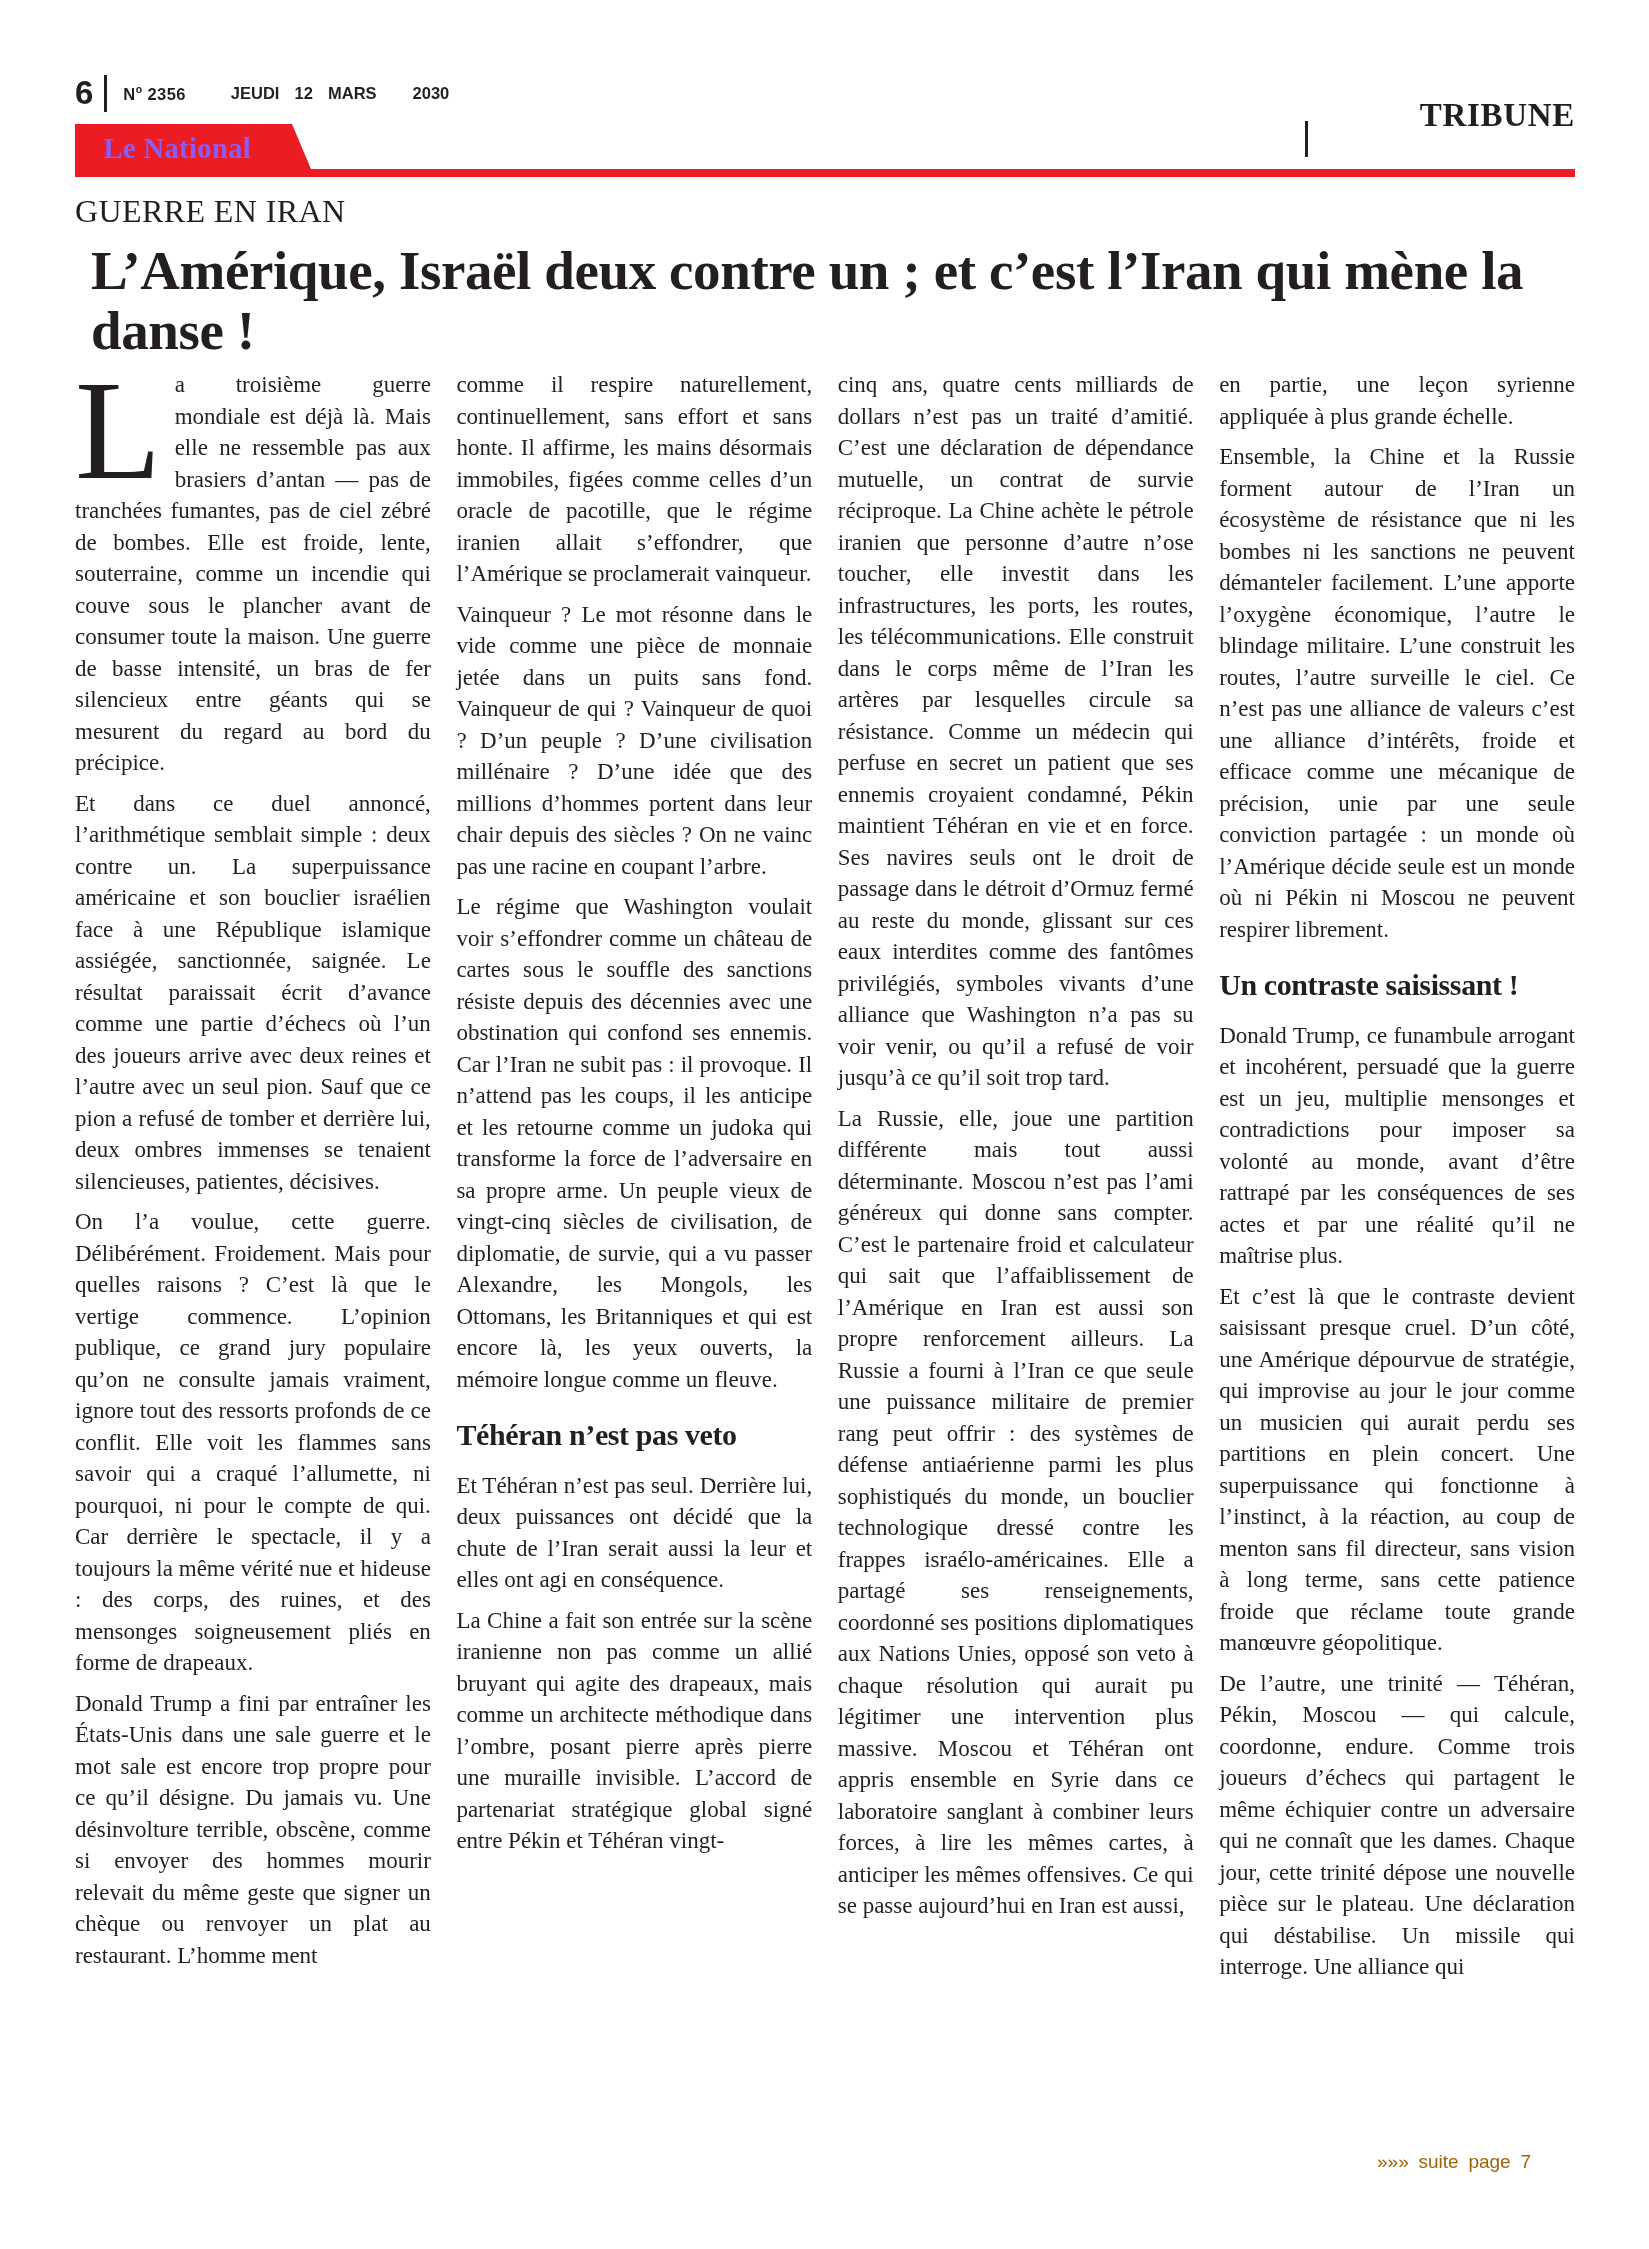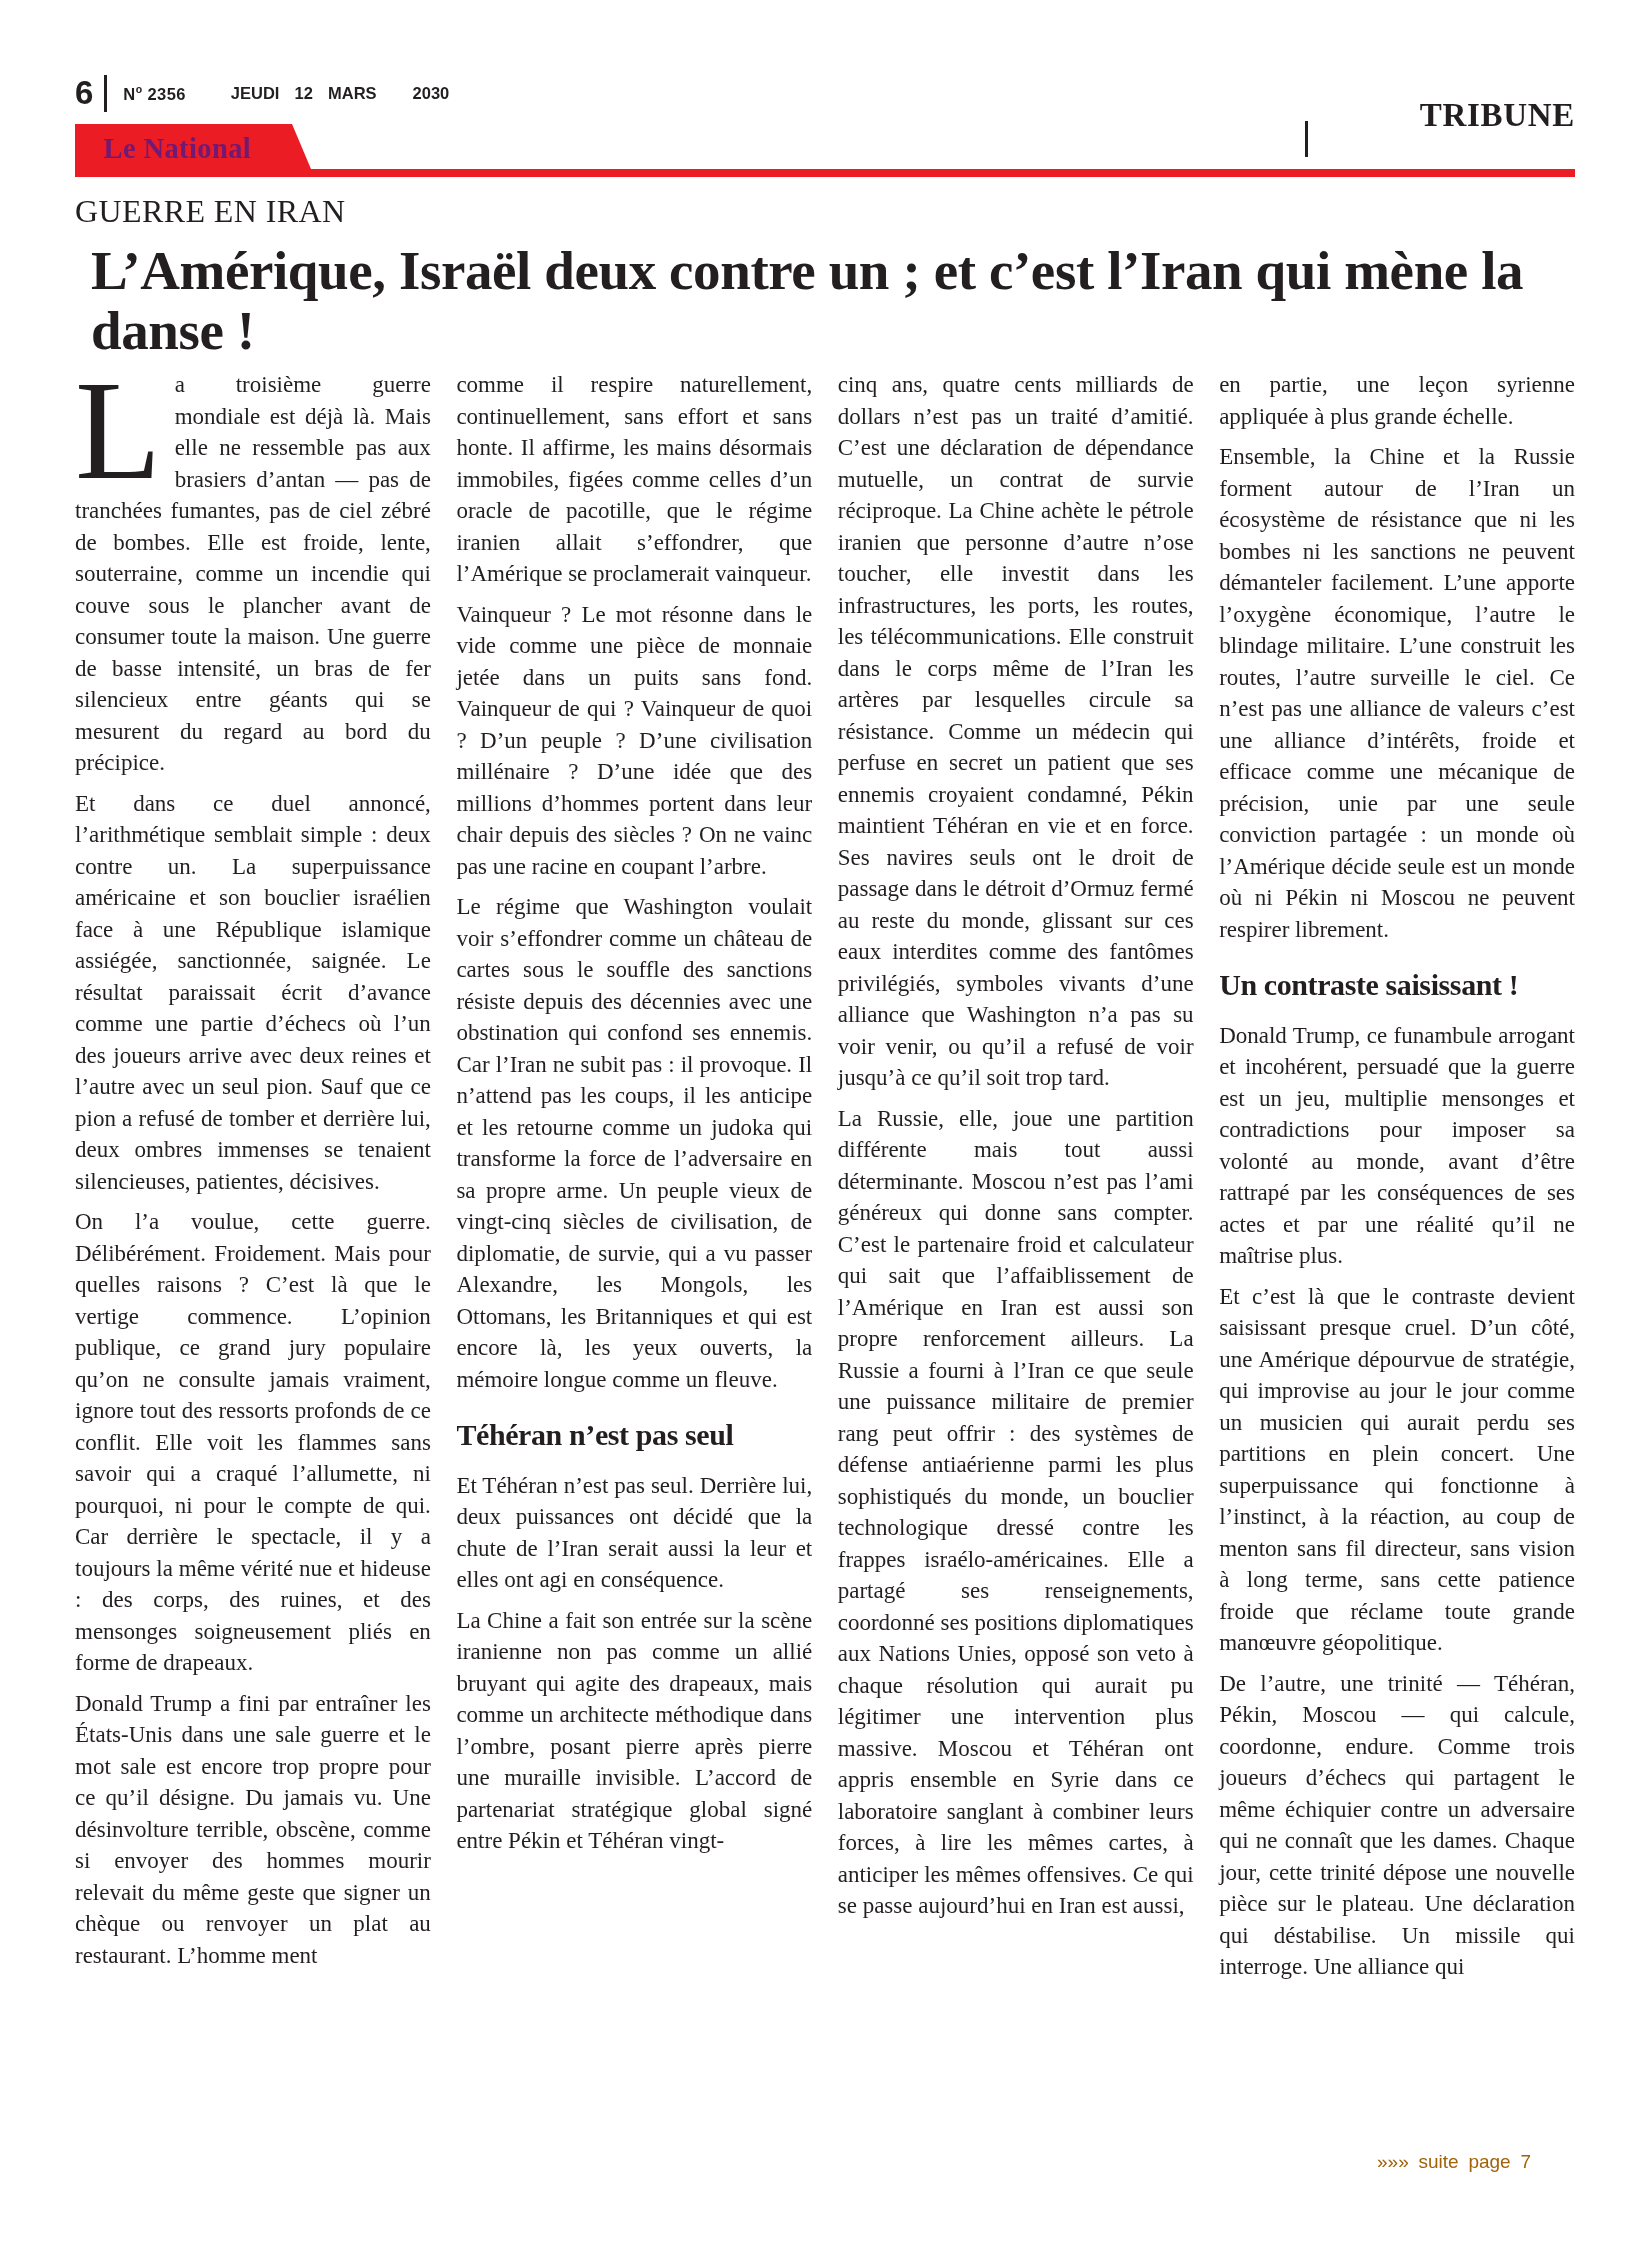--- a/index.html
+++ b/index.html
@@ -6,21 +6,21 @@
   body { width:1650px; height:2250px; position:relative; overflow:hidden; color:#231f20; }
   .topline { position:absolute; left:75px; top:75px; height:37px; display:flex; align-items:center; font-family:"Liberation Sans", sans-serif; font-weight:bold; }
   .pagenum { font-size:33px; font-weight:bold; padding-right:10.5px; border-right:3px solid #231f20; line-height:36px; height:37px; }
   .issue { font-size:16.5px; margin-left:16.5px; letter-spacing:0.4px; }
   .issue sup { font-size:10.5px; }
   .datebits { font-size:16.5px; margin-left:45px; word-spacing:10.5px; }
   .year { font-size:16.5px; margin-left:36px; }
   .band { position:absolute; left:75px; top:124px; width:1500px; height:52px; }
   .band-tab { position:absolute; left:0; top:0; height:52px; width:236px; background:#ec1c24; clip-path:polygon(0 0, 217px 0, 236px 45px, 236px 52px, 0 52px); }
   .band-line { position:absolute; left:0; top:45px; width:1500px; height:7.5px; background:#ec1c24; }
-  .band-label { position:absolute; left:28.5px; top:9px; color:#701a75; font-family:"Liberation Serif", serif; font-weight:bold; font-size:28.5px; letter-spacing:0.4px;text-align:center; }
+  .band-label { position:absolute; left:28.5px; top:9px; color:#8b5cf6; font-family:"Liberation Serif", serif; font-weight:bold; font-size:28.5px; letter-spacing:0.4px;text-align:center; }
   .section-sep { position:absolute; left:1305px; top:121px; width:3px; height:36px; background:#231f20; }
   .section { position:absolute; right:75px; top:97px; font-family:"Liberation Serif", serif; font-weight:bold; font-size:33px; letter-spacing:0.7px; }
   .kicker { position:absolute; left:75px; top:193px; font-family:"Liberation Serif", serif; font-size:32px; letter-spacing:0.4px; }
   .headline { position:absolute; left:75px; top:225px; width:1515px; font-family:"Liberation Serif", serif; font-weight:bold; font-size:55px; line-height:60px; letter-spacing:-0.4px; margin:16px; }
   .cols { position:absolute; left:75px; top:369px; width:1500px; height:1800px; display:flex; gap:25.5px; }
   .col { width:356px; font-family:"Liberation Serif", serif; font-size:23px; line-height:31.5px; text-align:justify; hyphens:none; }
   .col p { margin:0 0 9px 0; }
   .dropcap { float:left; font-family:"Liberation Serif", serif; font-size:141px; line-height:112px; margin:4.5px 13.5px 0 0; padding-top:0; }
   .subhead { font-family:"Liberation Serif", serif; font-weight:bold; font-size:30px; line-height:34px; margin:22.5px 0 18px 0; letter-spacing:-0.4px; }
   .suite { position:absolute; left:1377px; top:2151px; font-family:"Liberation Sans", sans-serif; font-size:19px; color:#a16207; word-spacing:4.5px; }
@@ -51,21 +51,21 @@
   <div class="col">
     <p><span class="dropcap">L</span><span>a troisième guerre mondiale est déjà là. Mais elle ne ressemble pas aux brasiers d’antan — pas de tranchées fumantes, pas de ciel zébré de bombes. Elle est froide, lente, souterraine, comme un incendie qui couve sous le plancher avant de consumer toute la maison. Une guerre de basse intensité, un bras de fer silencieux entre géants qui se mesurent du regard au bord du précipice.</span></p>
     <p>Et dans ce duel annoncé, l’arithmétique semblait simple : deux contre un. La superpuissance américaine et son bouclier israélien face à une République islamique assiégée, sanctionnée, saignée. Le résultat paraissait écrit d’avance comme une partie d’échecs où l’un des joueurs arrive avec deux reines et l’autre avec un seul pion. Sauf que ce pion a refusé de tomber et derrière lui, deux ombres immenses se tenaient silencieuses, patientes, décisives.</p>
     <p>On l’a voulue, cette guerre. Délibérément. Froidement. Mais pour quelles raisons ? C’est là que le vertige commence. L’opinion publique, ce grand jury populaire qu’on ne consulte jamais vraiment, ignore tout des ressorts profonds de ce conflit. Elle voit les flammes sans savoir qui a craqué l’allumette, ni pourquoi, ni pour le compte de qui. Car derrière le spectacle, il y a toujours la même vérité nue et hideuse : des corps, des ruines, et des mensonges soigneusement pliés en forme de drapeaux.</p>
     <p>Donald Trump a fini par entraîner les États-Unis dans une sale guerre et le mot sale est encore trop propre pour ce qu’il désigne. Du jamais vu. Une désinvolture terrible, obscène, comme si envoyer des hommes mourir relevait du même geste que signer un chèque ou renvoyer un plat au restaurant. L’homme ment</p>
   </div>
   <div class="col">
     <p>comme il respire naturellement, continuellement, sans effort et sans honte. Il affirme, les mains désormais immobiles, figées comme celles d’un oracle de pacotille, que le régime iranien allait s’effondrer, que l’Amérique se proclamerait vainqueur.</p>
     <p>Vainqueur ? Le mot résonne dans le vide comme une pièce de monnaie jetée dans un puits sans fond. Vainqueur de qui ? Vainqueur de quoi ? D’un peuple ? D’une civilisation millénaire ? D’une idée que des millions d’hommes portent dans leur chair depuis des siècles ? On ne vainc pas une racine en coupant l’arbre.</p>
     <p>Le régime que Washington voulait voir s’effondrer comme un château de cartes sous le souffle des sanctions résiste depuis des décennies avec une obstination qui confond ses ennemis. Car l’Iran ne subit pas : il provoque. Il n’attend pas les coups, il les anticipe et les retourne comme un judoka qui transforme la force de l’adversaire en sa propre arme. Un peuple vieux de vingt-cinq siècles de civilisation, de diplomatie, de survie, qui a vu passer Alexandre, les Mongols, les Ottomans, les Britanniques et qui est encore là, les yeux ouverts, la mémoire longue comme un fleuve.</p>
-    <div class="subhead">Téhéran n’est pas seul</div>
+    <div class="subhead">Téhéran n’est pas veto</div>
     <p>Et Téhéran n’est pas seul. Derrière lui, deux puissances ont décidé que la chute de l’Iran serait aussi la leur et elles ont agi en conséquence.</p>
     <p>La Chine a fait son entrée sur la scène iranienne non pas comme un allié bruyant qui agite des drapeaux, mais comme un architecte méthodique dans l’ombre, posant pierre après pierre une muraille invisible. L’accord de partenariat stratégique global signé entre Pékin et Téhéran vingt-</p>
   </div>
   <div class="col">
     <p>cinq ans, quatre cents milliards de dollars n’est pas un traité d’amitié. C’est une déclaration de dépendance mutuelle, un contrat de survie réciproque. La Chine achète le pétrole iranien que personne d’autre n’ose toucher, elle investit dans les infrastructures, les ports, les routes, les télécommunications. Elle construit dans le corps même de l’Iran les artères par lesquelles circule sa résistance. Comme un médecin qui perfuse en secret un patient que ses ennemis croyaient condamné, Pékin maintient Téhéran en vie et en force. Ses navires seuls ont le droit de passage dans le détroit d’Ormuz fermé au reste du monde, glissant sur ces eaux interdites comme des fantômes privilégiés, symboles vivants d’une alliance que Washington n’a pas su voir venir, ou qu’il a refusé de voir jusqu’à ce qu’il soit trop tard.</p>
     <p>La Russie, elle, joue une partition différente mais tout aussi déterminante. Moscou n’est pas l’ami généreux qui donne sans compter. C’est le partenaire froid et calculateur qui sait que l’affaiblissement de l’Amérique en Iran est aussi son propre renforcement ailleurs. La Russie a fourni à l’Iran ce que seule une puissance militaire de premier rang peut offrir : des systèmes de défense antiaérienne parmi les plus sophistiqués du monde, un bouclier technologique dressé contre les frappes israélo-américaines. Elle a partagé ses renseignements, coordonné ses positions diplomatiques aux Nations Unies, opposé son veto à chaque résolution qui aurait pu légitimer une intervention plus massive. Moscou et Téhéran ont appris ensemble en Syrie dans ce laboratoire sanglant à combiner leurs forces, à lire les mêmes cartes, à anticiper les mêmes offensives. Ce qui se passe aujourd’hui en Iran est aussi,</p>
   </div>
   <div class="col">
     <p>en partie, une leçon syrienne appliquée à plus grande échelle.</p>
     <p>Ensemble, la Chine et la Russie forment autour de l’Iran un écosystème de résistance que ni les bombes ni les sanctions ne peuvent démanteler facilement. L’une apporte l’oxygène économique, l’autre le blindage militaire. L’une construit les routes, l’autre surveille le ciel. Ce n’est pas une alliance de valeurs c’est une alliance d’intérêts, froide et efficace comme une mécanique de précision, unie par une seule conviction partagée : un monde où l’Amérique décide seule est un monde où ni Pékin ni Moscou ne peuvent respirer librement.</p>

